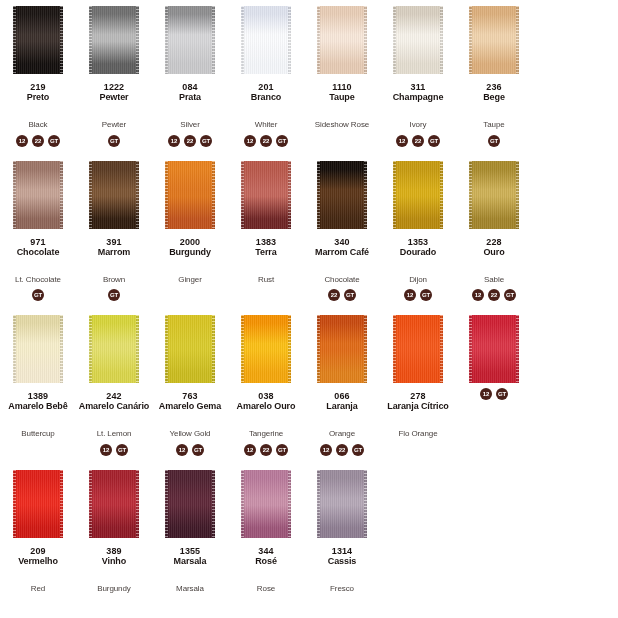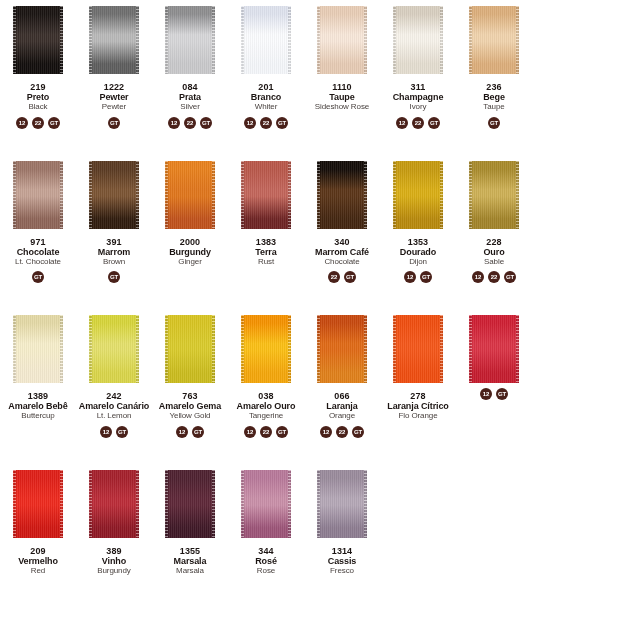--- a/index.html
+++ b/index.html
@@ -88,21 +88,21 @@
     font-size: 9px;
     font-weight: bold;
     color: #1c1513;
     white-space: nowrap;
     letter-spacing: -0.1px;
   }
   .name-en {
     font-size: 8px;
     font-weight: normal;
     color: #4a4340;
-    margin-top: 1px;
+    margin-top: 19px;
     white-space: nowrap;
     letter-spacing: -0.1px;
   }
   .badges {
     margin-top: 4px;
     display: flex;
     gap: 4px;
     justify-content: center;
     align-items: center;
     min-height: 13px;

